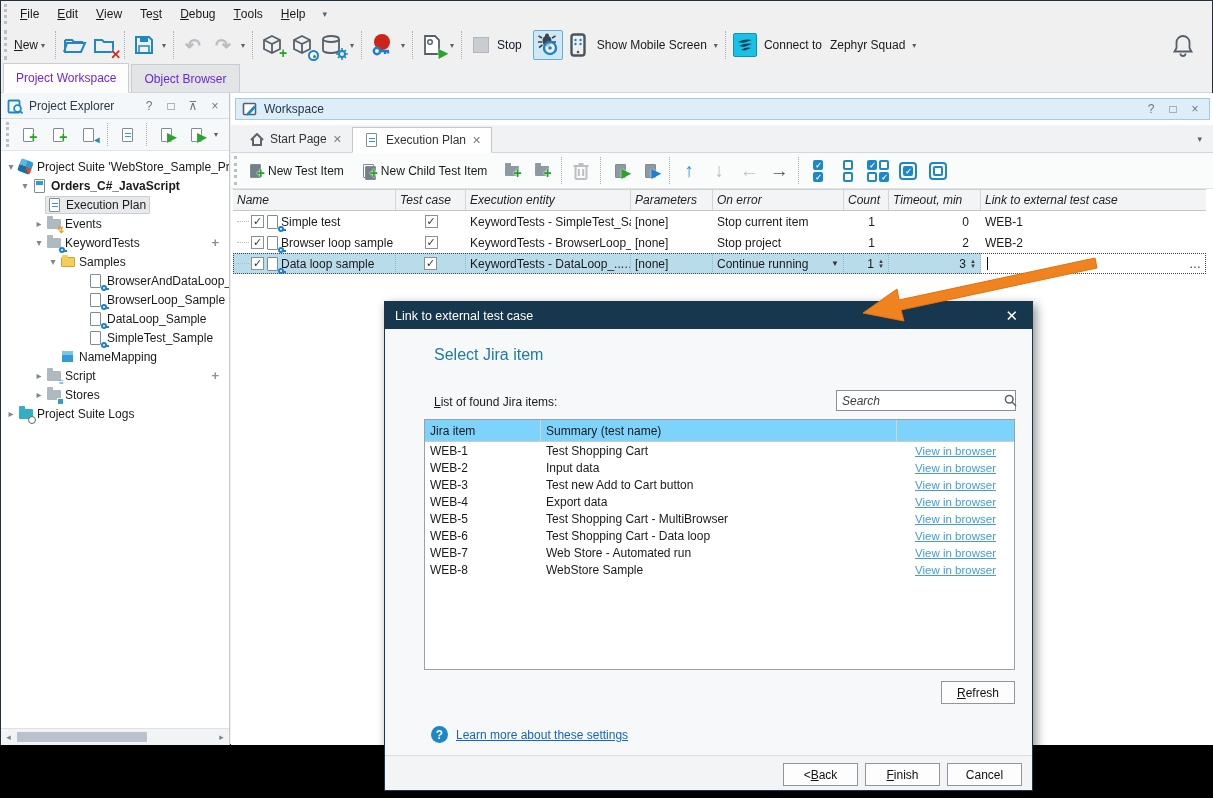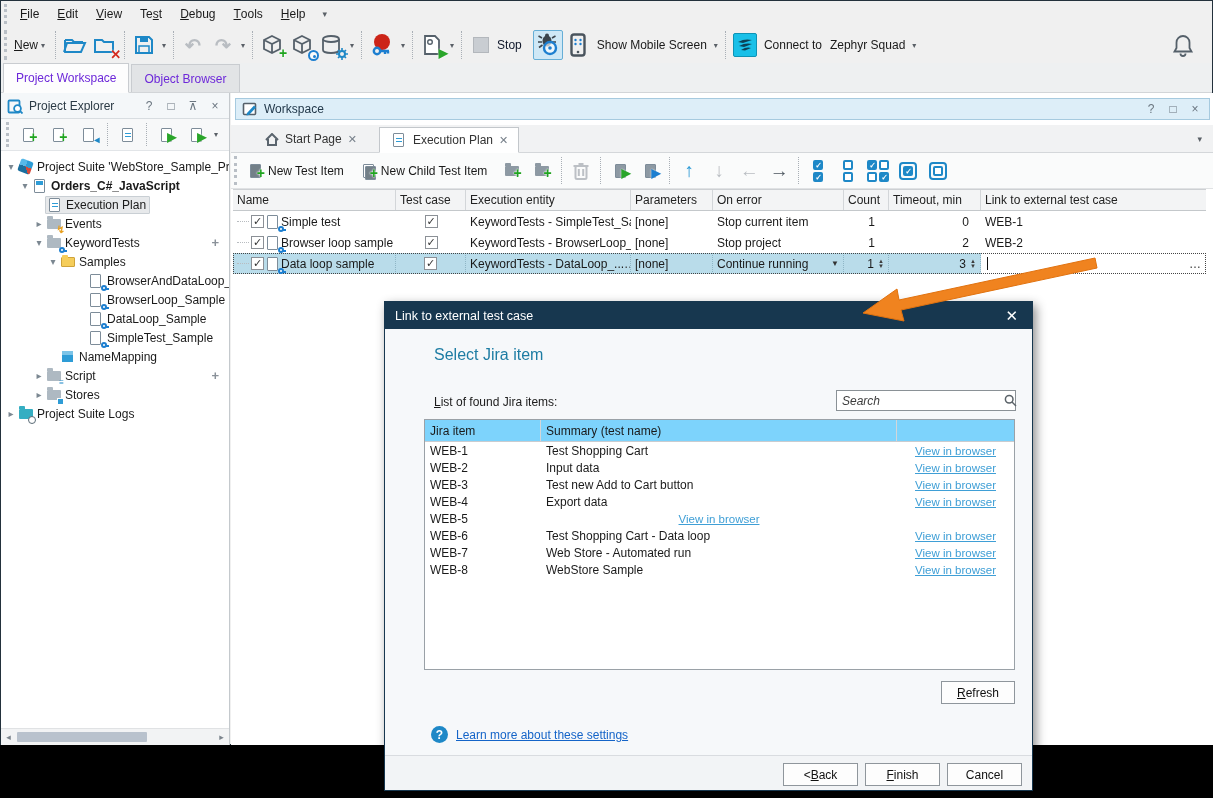--- a/index.html
+++ b/index.html
@@ -96,41 +96,41 @@
      background: #fff; border: 1px solid #5a6b76; }
   .zap { position: absolute; right: -3px; bottom: -3px; color: #e8a020; font-weight: bold; font-size: 10px; }
   .floppyb { position: absolute; right: -2px; bottom: -2px; width: 7px; height: 7px; background: #2e9cd6; border: 1px solid #fff; }
 
   
   .workarea { position: absolute; left: 230px; top: 92px; width: 983px; height: 652px; background: #fff; }
   .wshead { position: absolute; left: 4px; top: 5px; right: 4px; height: 22px;
     background: #ddeef8; border: 1px solid #a6cadf; display: flex; align-items: center; padding: 0 6px; gap: 6px; color: #22384a; }
   .wshead .sp { flex: 1; }
   .tabstrip { position: absolute; left: 0px; top: 32px; right: 0; height: 28px; background: #f1f2f3;
-    border-bottom: 1px solid #d4d7da; display: flex; align-items: flex-end; padding-left: 24px; gap: 12px; }
+    border-bottom: 1px solid #d4d7da; display: flex; align-items: flex-end; padding-left: 9px; }
   .dtab { height: 26px; display: flex; align-items: center; gap: 6px; padding: 0 10px; color: #333; }
   .dtab.on { background: #fff; border: 1px solid #c3c7cb; border-bottom: 1px solid #fff; margin-bottom: -1px; }
   .dtab .x { color: #77808a; font-size: 11px; }
   .strip-caret { position: absolute; right: 12px; top: 9px; color: #5a6067; font-size: 9px; }
 
   .eptools { position: absolute; left: 0; top: 60px; right: 0; height: 36px; background: #fafbfb;
     border-bottom: 1px solid #e0e2e4; display: flex; align-items: center; }
   .eptools .tbtn { height: 28px; }
   .cgroup { display: flex; flex-direction: column; gap: 2px; }
   .cbx { width: 10px; height: 10px; border: 2px solid #1e88c7; border-radius: 2px; background: #fff;
     font-size: 8px; line-height: 7px; text-align: center; color: #fff; font-weight: bold; }
   .cbx.f { background: #1e88c7; }
   .cb2 { display: flex; gap: 2px; }
   .ring { width: 18px; height: 18px; border: 2px solid #1e88c7; border-radius: 4px;
     display: flex; align-items: center; justify-content: center; }
 
   
   .eptable { position: absolute; left: 2px; top: 96px; width: 973px; }
   .eprow, .ephead { display: grid; grid-template-columns: 163px 70px 165px 82px 131px 45px 92px 1fr; }
-  .ephead { height: 22px; background: #f3f4f5; border-top: 1px solid #cdd0d3; border-bottom: 1px solid #c4c8cb; }
+  .ephead { height: 22px; background: #f3f4f5; border-top: 1px solid #cdd0d3; border-bottom: 1px solid #c4c8cb; font-style: italic; }
   .ephead .hc { display: flex; align-items: center; padding: 0 4px; border-right: 1px solid #d3d6d9; color: #222; overflow: hidden; white-space: nowrap; }
   .eprow { height: 21px; }
   .eprow .c { display: flex; align-items: center; padding: 0 4px; overflow: hidden; white-space: nowrap; }
   .eprow.editing { outline: 1px dotted #444; outline-offset: -1px; }
   .eprow.editing .c.sel { background: #b9dcea; border-right: 1px dotted #8fb6c6; }
   .rowchk { width: 13px; height: 13px; border: 1px solid #8b9096; background: #fff; flex: none;
     font-size: 11px; line-height: 11px; text-align: center; color: #333; }
   .treedots { width: 12px; border-top: 1px dotted #b8bcc0; margin-right: 2px; flex: none; }
   .num { justify-content: flex-end; }
   .spin { display: flex; flex-direction: column; font-size: 6px; line-height: 5px; color: #3c3c3c; margin-left: 4px; }
@@ -780,20 +780,21 @@
       </div>
       <div class="jrow">
         <span class="c">WEB-4</span>
         <span class="c">Export data</span>
         <span class="c act">
               <a class="vlink">View in browser</a>
             </span>
       </div>
       <div class="jrow">
         <span class="c">WEB-5</span>
+        <span class="c">Test Shopping Cart - MultiBrowser</span>
         <span class="c act">
               <a class="vlink">View in browser</a>
             </span>
       </div>
       <div class="jrow">
         <span class="c">WEB-6</span>
         <span class="c">Test Shopping Cart - Data loop</span>
         <span class="c act">
               <a class="vlink">View in browser</a>
             </span>

